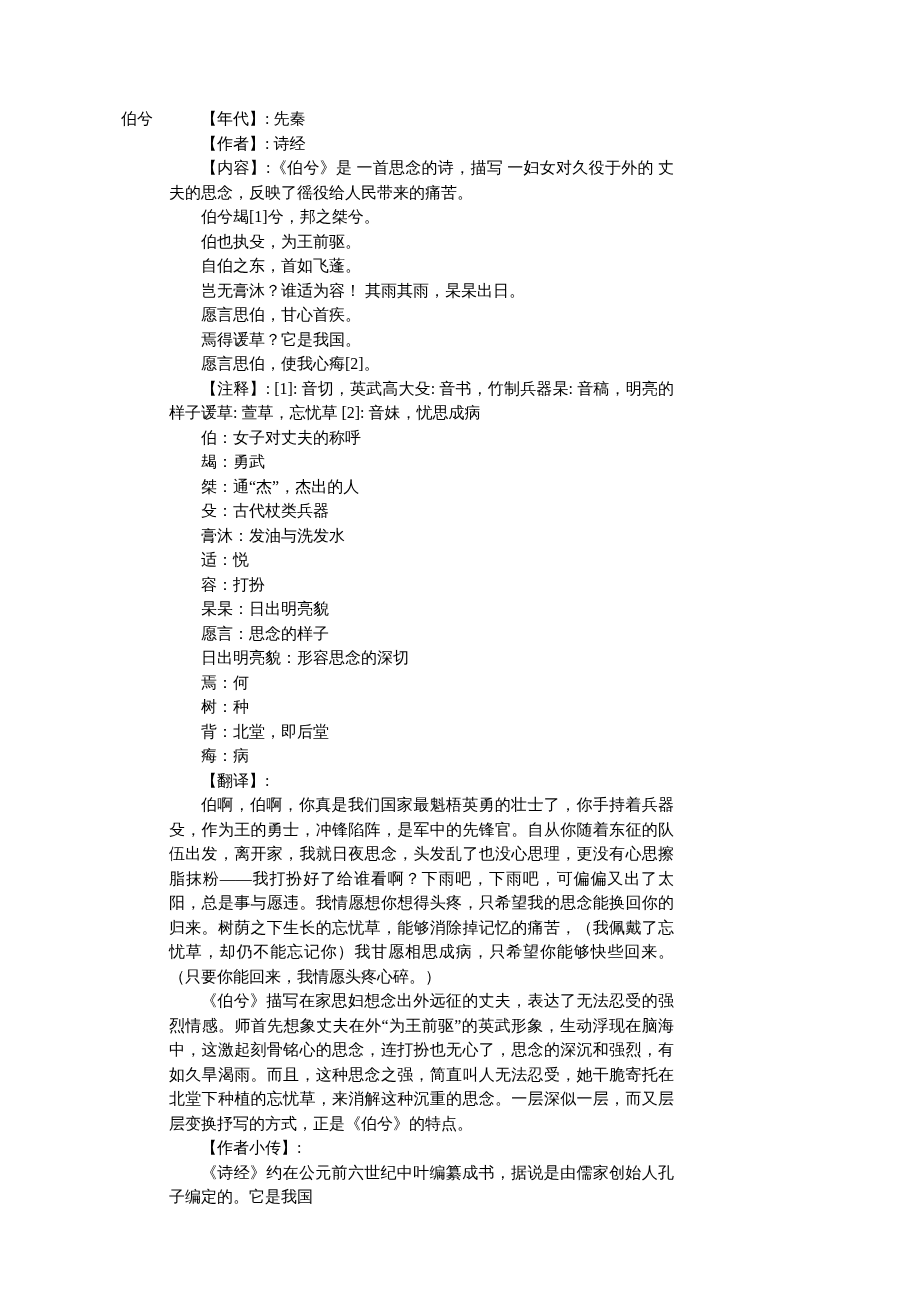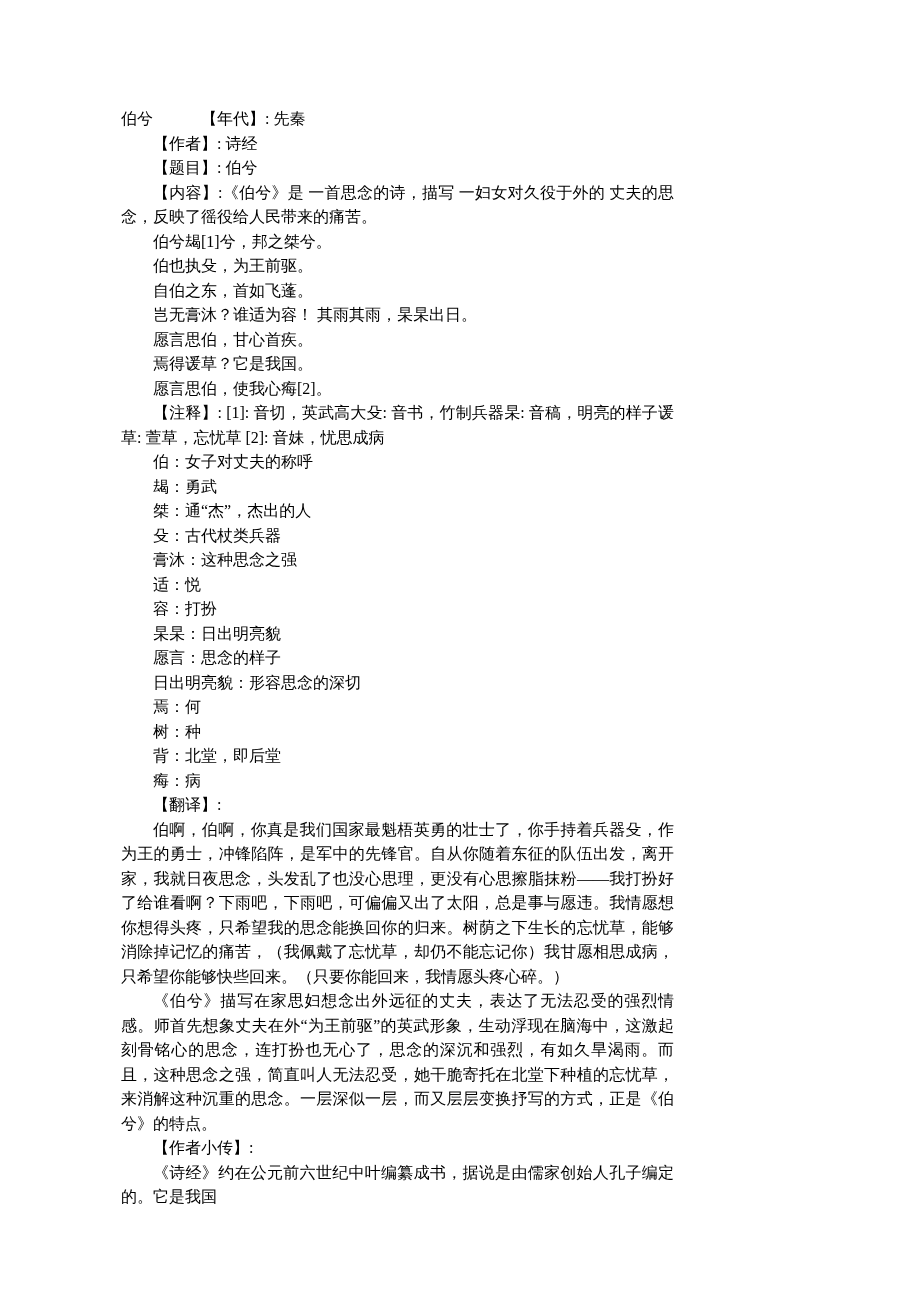--- a/index.html
+++ b/index.html
@@ -19,46 +19,46 @@
     line-height: 24.5px;
   }
   .page p {
     margin: 0;
     padding: 0;
     text-align: justify;
     word-break: break-all;
   }
   .page p.indent {
     text-indent: 2em;
+    margin-left: 48px;
   }
 </style>
 </head>
 <body>
 
 <div class="page">
   <p>伯兮　　　【年代】: 先秦</p>
   <p class="indent">【作者】: 诗经</p>
-  <p class="indent">【题目】: 伯兮</p>
   <p class="indent">【内容】:《伯兮》是 一首思念的诗，描写 一妇女对久役于外的 丈夫的思念，反映了徭役给人民带来的痛苦。</p>
 
   <p class="indent">伯兮朅[1]兮，邦之桀兮。</p>
   <p class="indent">伯也执殳，为王前驱。</p>
   <p class="indent">自伯之东，首如飞蓬。</p>
   <p class="indent">岂无膏沐？谁适为容！ 其雨其雨，杲杲出日。</p>
   <p class="indent">愿言思伯，甘心首疾。</p>
   <p class="indent">焉得谖草？它是我国。</p>
   <p class="indent">愿言思伯，使我心痗[2]。</p>
 
   <p class="indent">【注释】:  [1]: 音切，英武高大殳: 音书，竹制兵器杲: 音稿，明亮的样子谖草: 萱草，忘忧草 [2]: 音妹，忧思成病</p>
 
   <p class="indent">伯：女子对丈夫的称呼</p>
   <p class="indent">朅：勇武</p>
   <p class="indent">桀：通“杰”，杰出的人</p>
   <p class="indent">殳：古代杖类兵器</p>
-  <p class="indent">膏沐：这种思念之强</p>
+  <p class="indent">膏沐：发油与洗发水</p>
   <p class="indent">适：悦</p>
   <p class="indent">容：打扮</p>
   <p class="indent">杲杲：日出明亮貌</p>
   <p class="indent">愿言：思念的样子</p>
   <p class="indent">日出明亮貌：形容思念的深切</p>
   <p class="indent">焉：何</p>
   <p class="indent">树：种</p>
   <p class="indent">背：北堂，即后堂</p>
   <p class="indent">痗：病</p>
 

